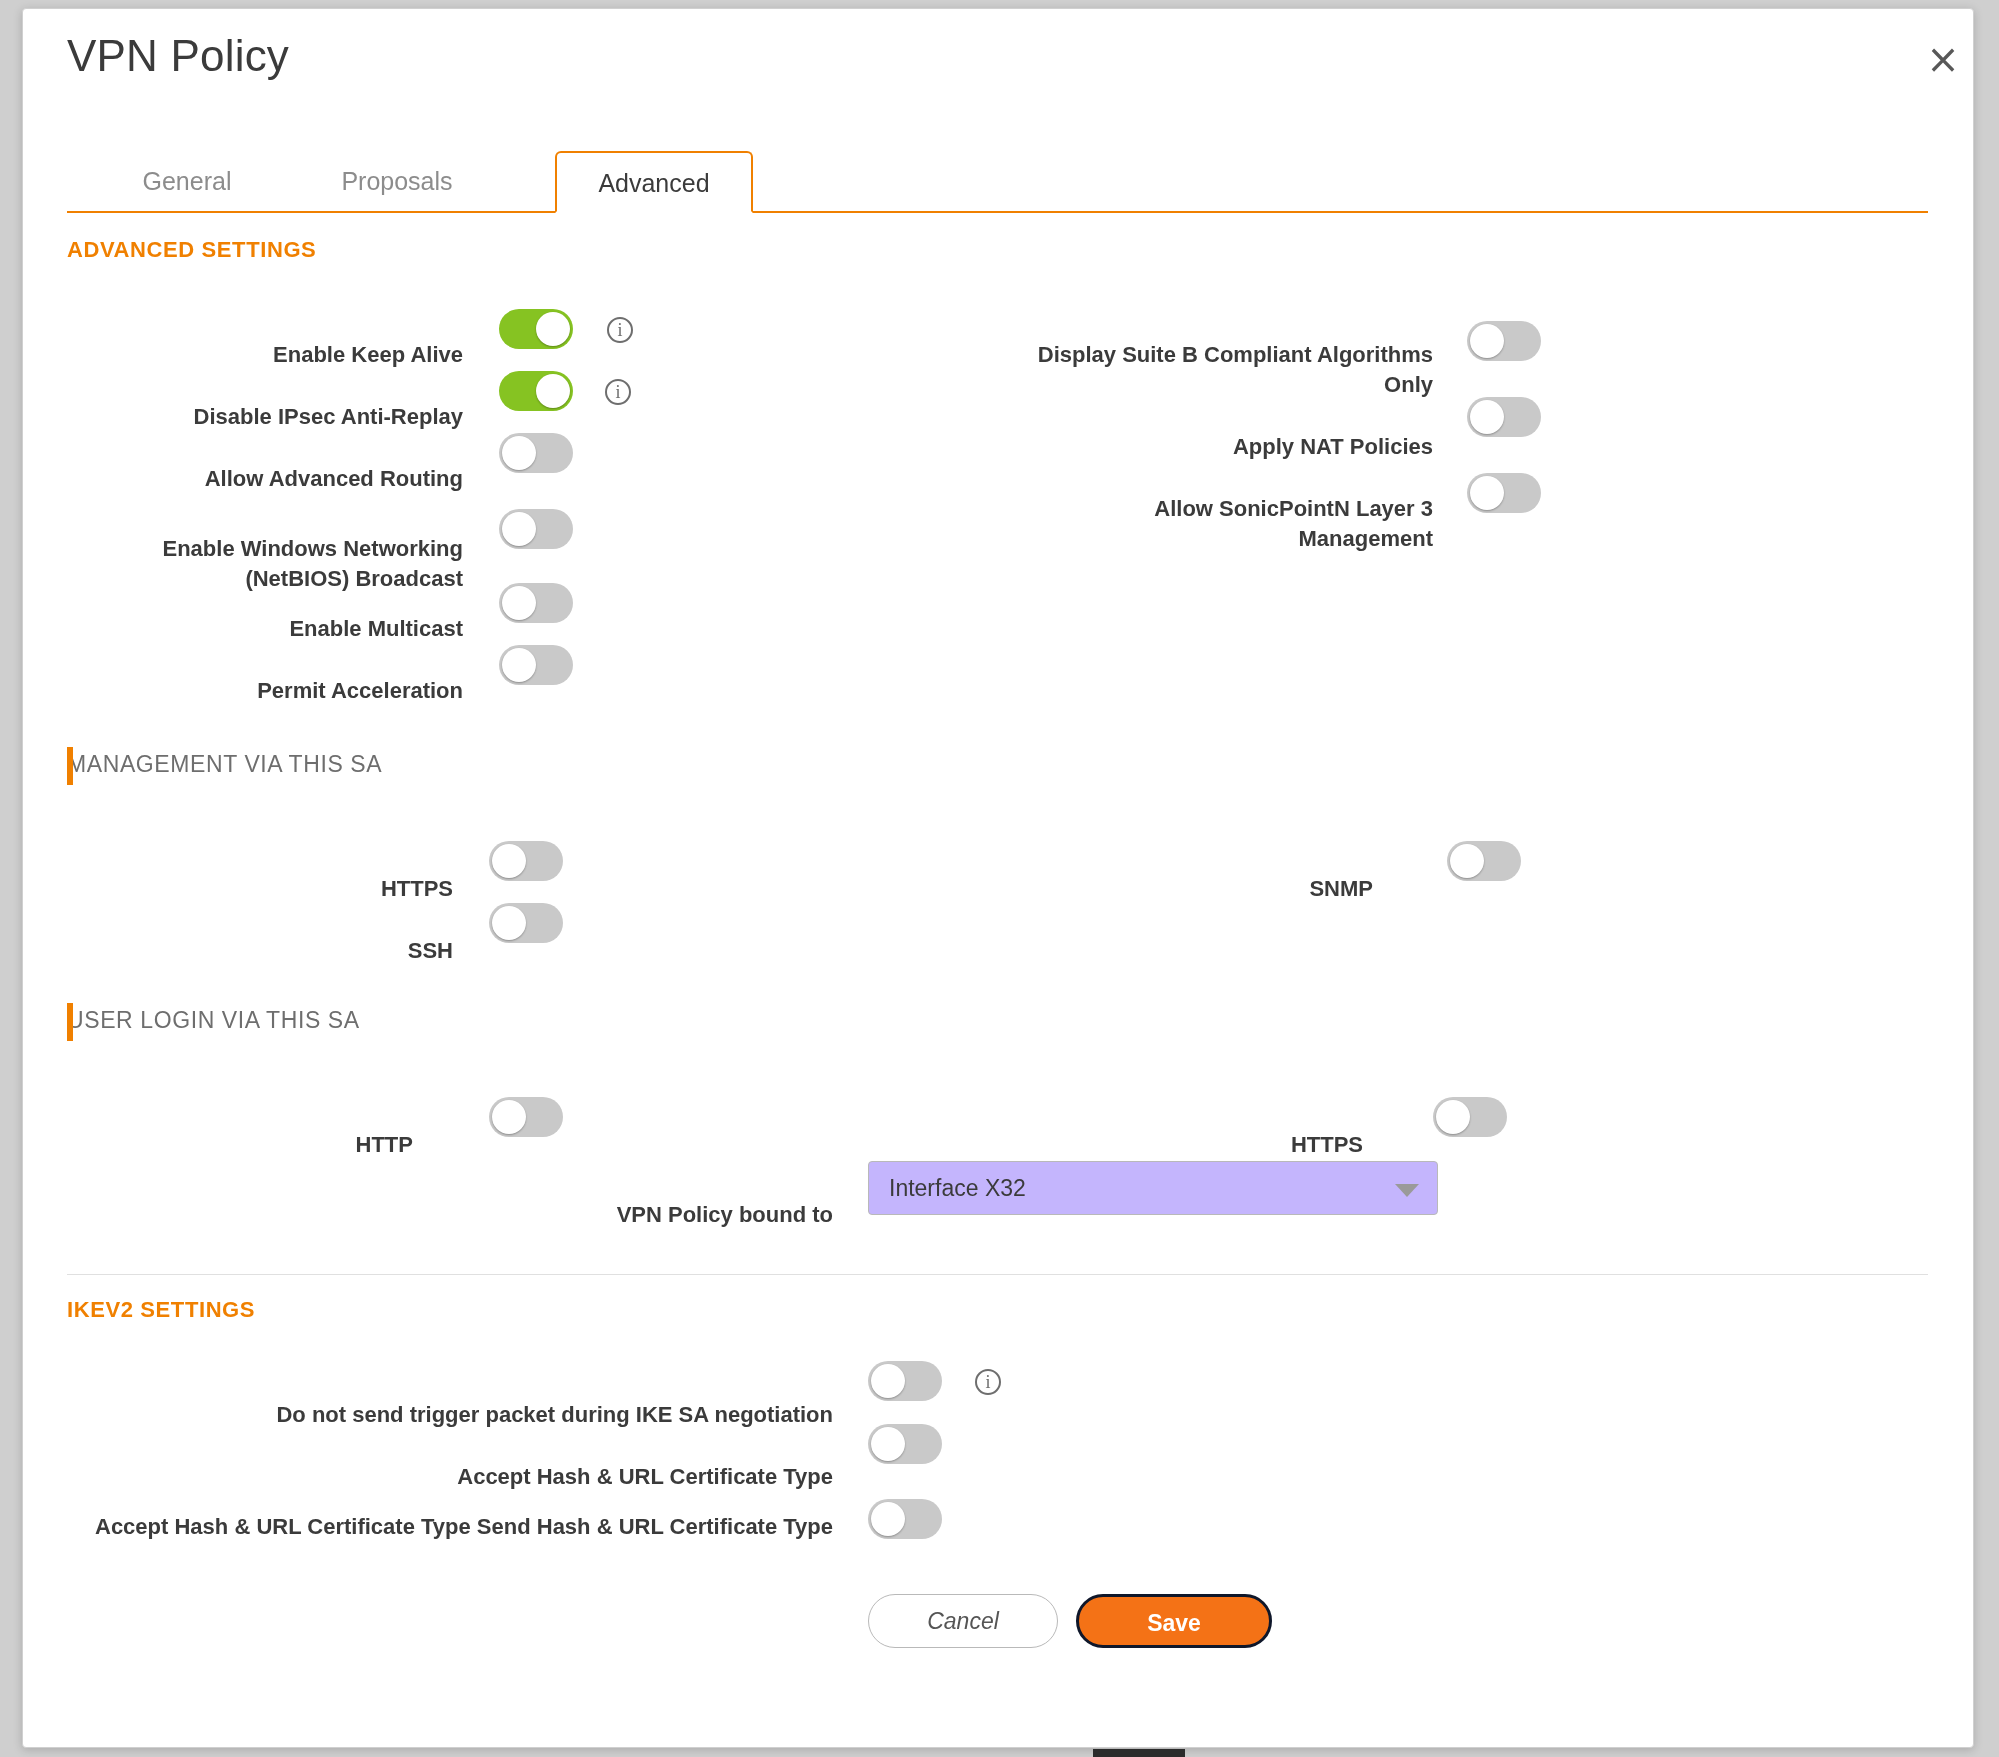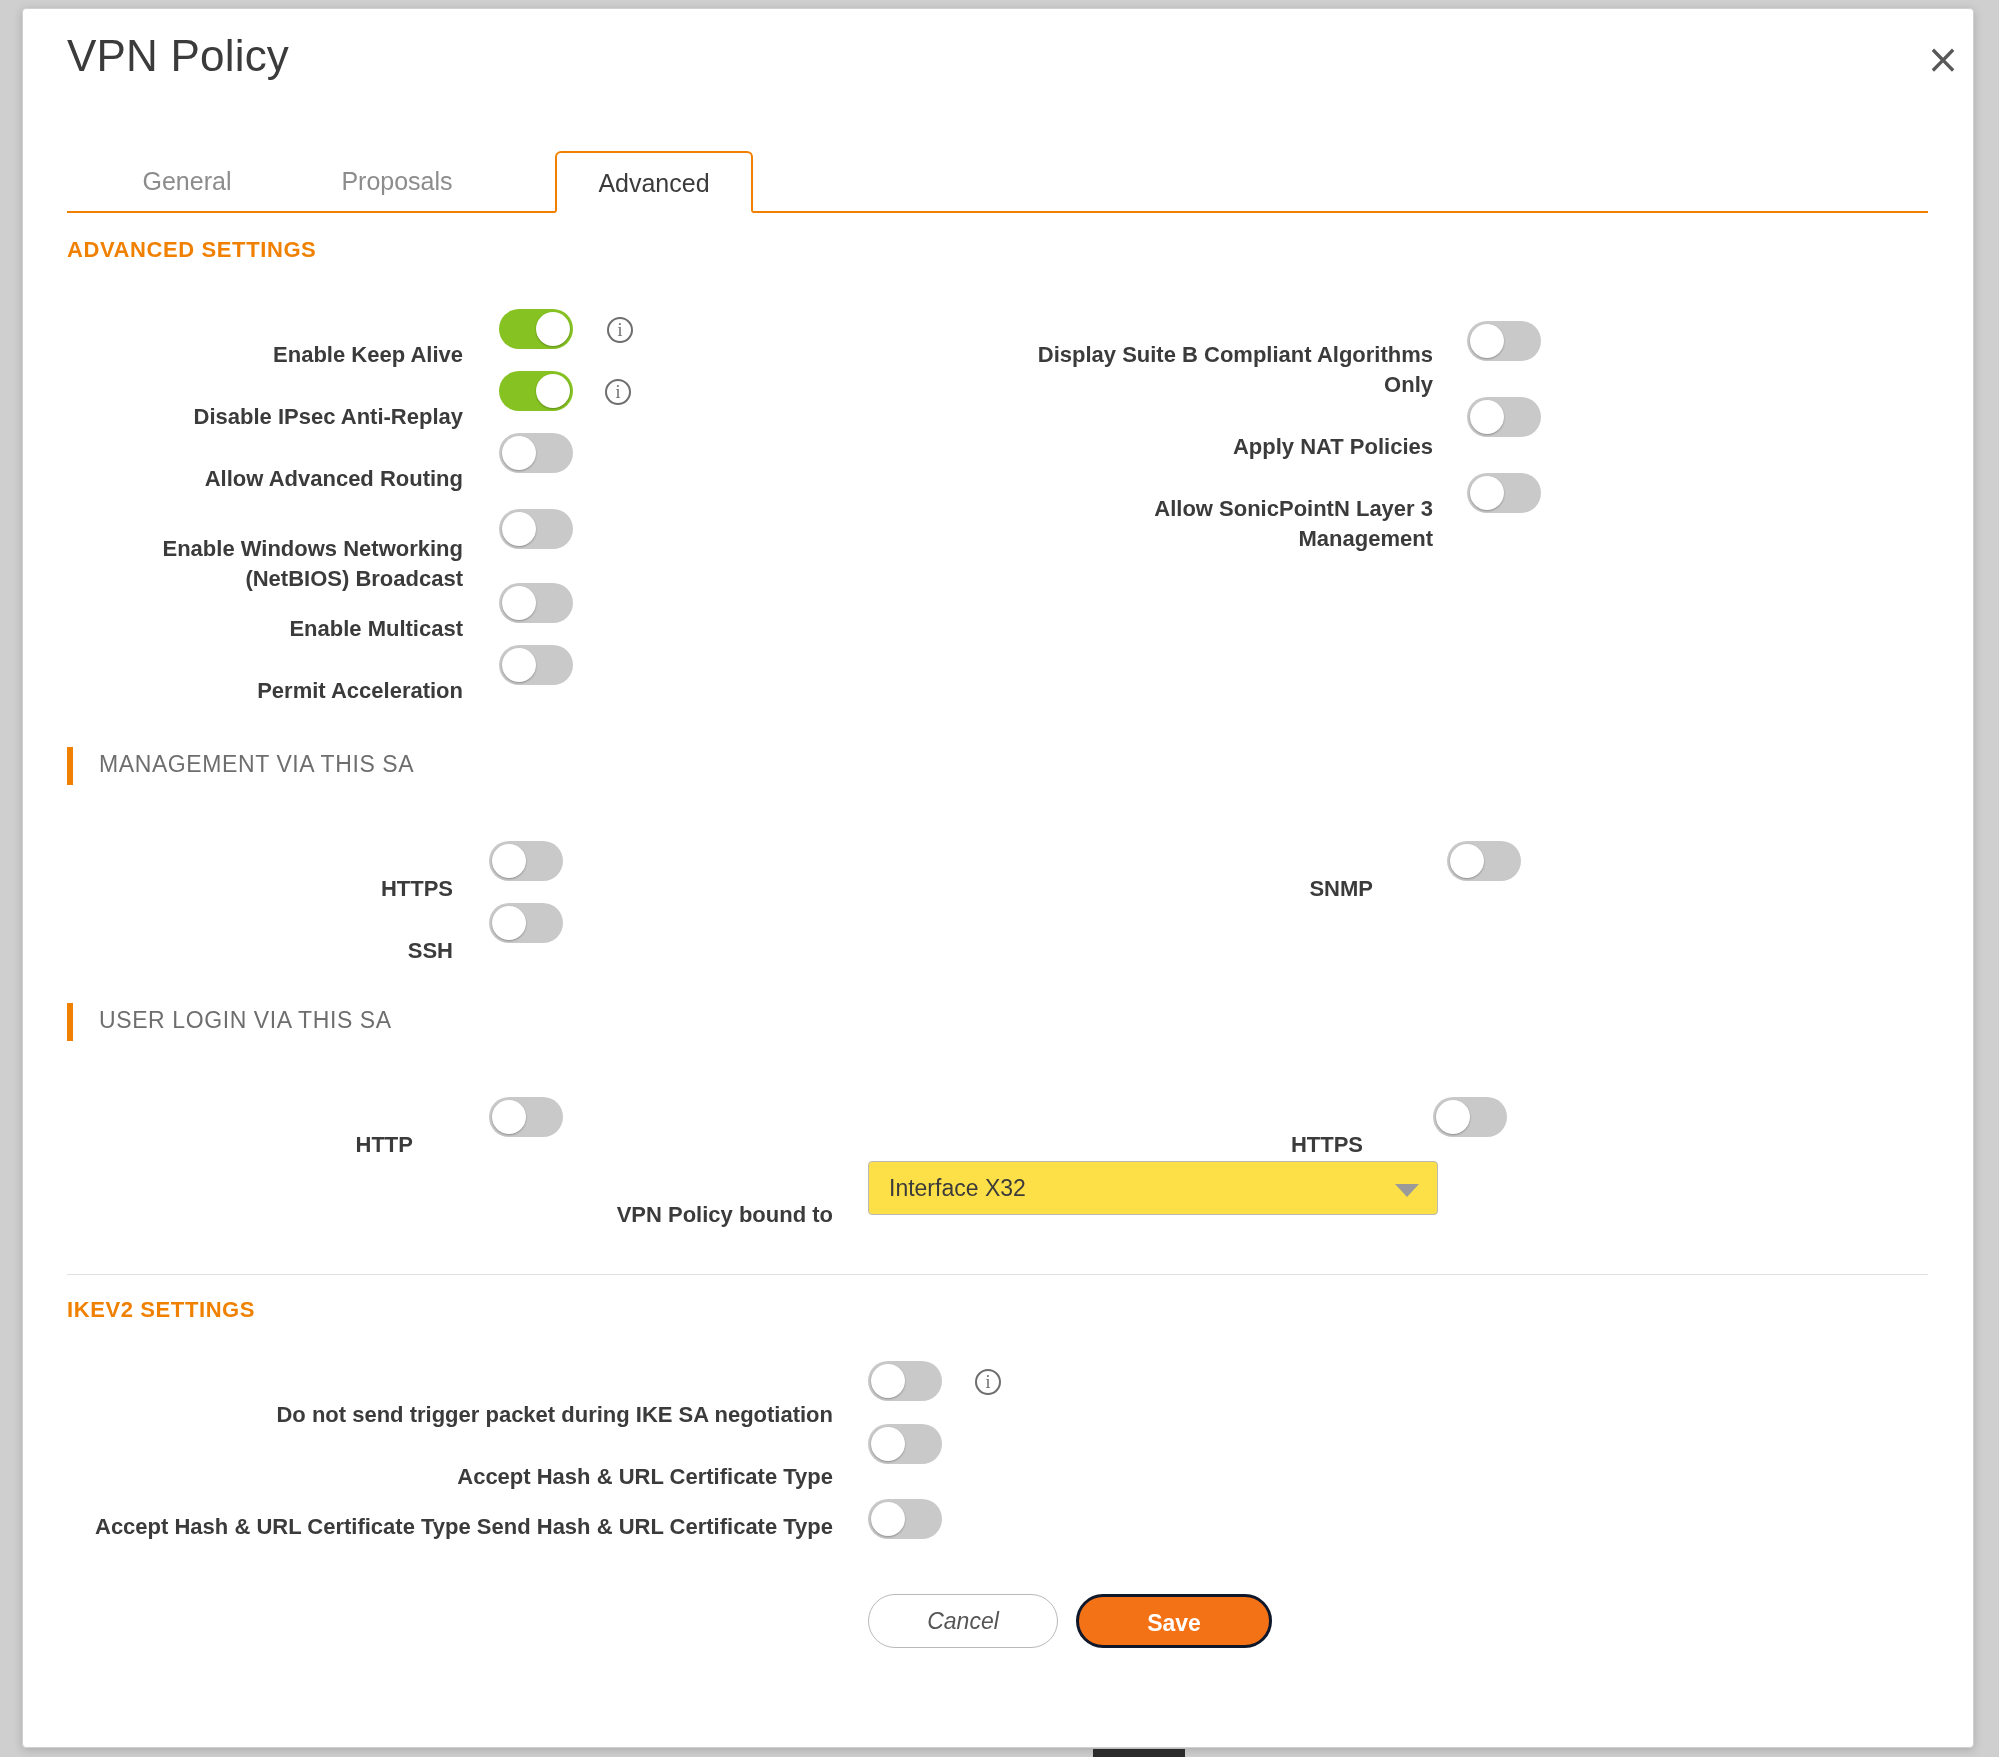--- a/index.html
+++ b/index.html
@@ -70,21 +70,20 @@
     font-size: 22px;
     font-weight: bold;
     color: #f08000;
     letter-spacing: 0.6px;
   }
   .subsection {
     position: absolute;
     font-size: 23px;
     color: #6e6e6e;
     letter-spacing: 0.6px;
-    padding-left: 32px;
   }
   .subsection::before {
     content: "";
     position: absolute;
     left: 0; top: -4px;
     width: 6px; height: 38px;
     background: #f08000;
   }
   .lbl {
     position: absolute;
@@ -127,21 +126,21 @@
   .hr {
     position: absolute;
     left: 44px; width: 1861px; height: 1px;
     background: #e0e0e0;
   }
   .select {
     position: absolute;
     height: 54px;
     border: 1px solid #b9b9b9;
     border-radius: 4px;
-    background: #fde047;
+    background: #c4b5fd;
     font-size: 23px;
     color: #3b3b3b;
     line-height: 52px;
     padding-left: 20px;
     cursor: pointer;
   }
   .select .caret {
     position: absolute;
     right: 18px; top: 22px;
     width: 0; height: 0;

